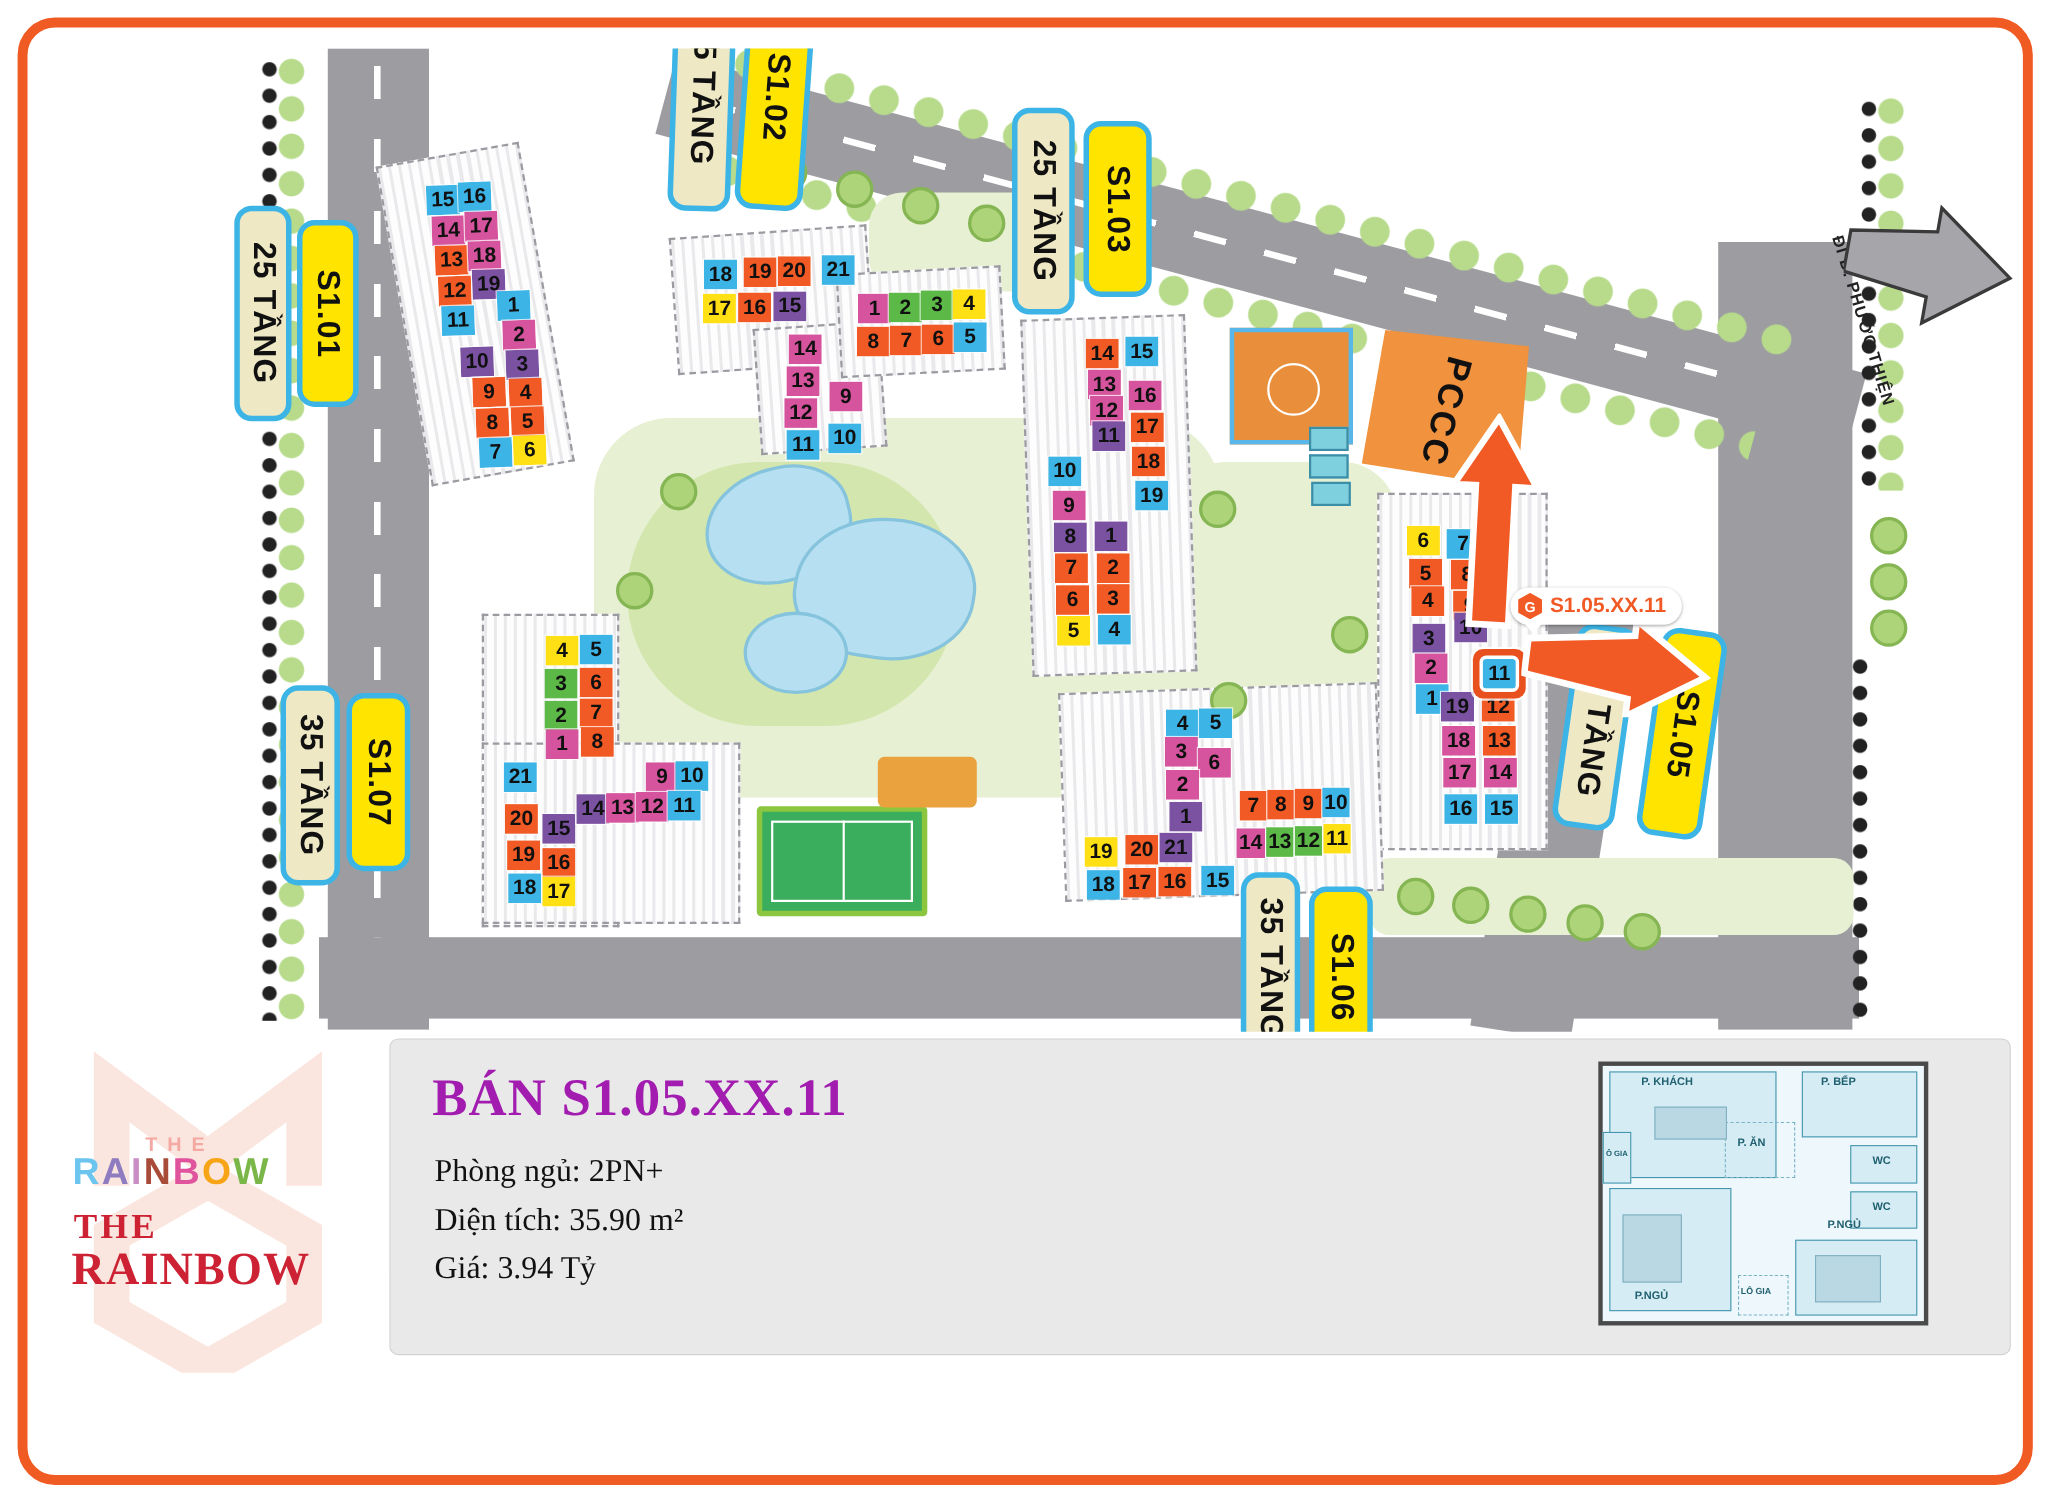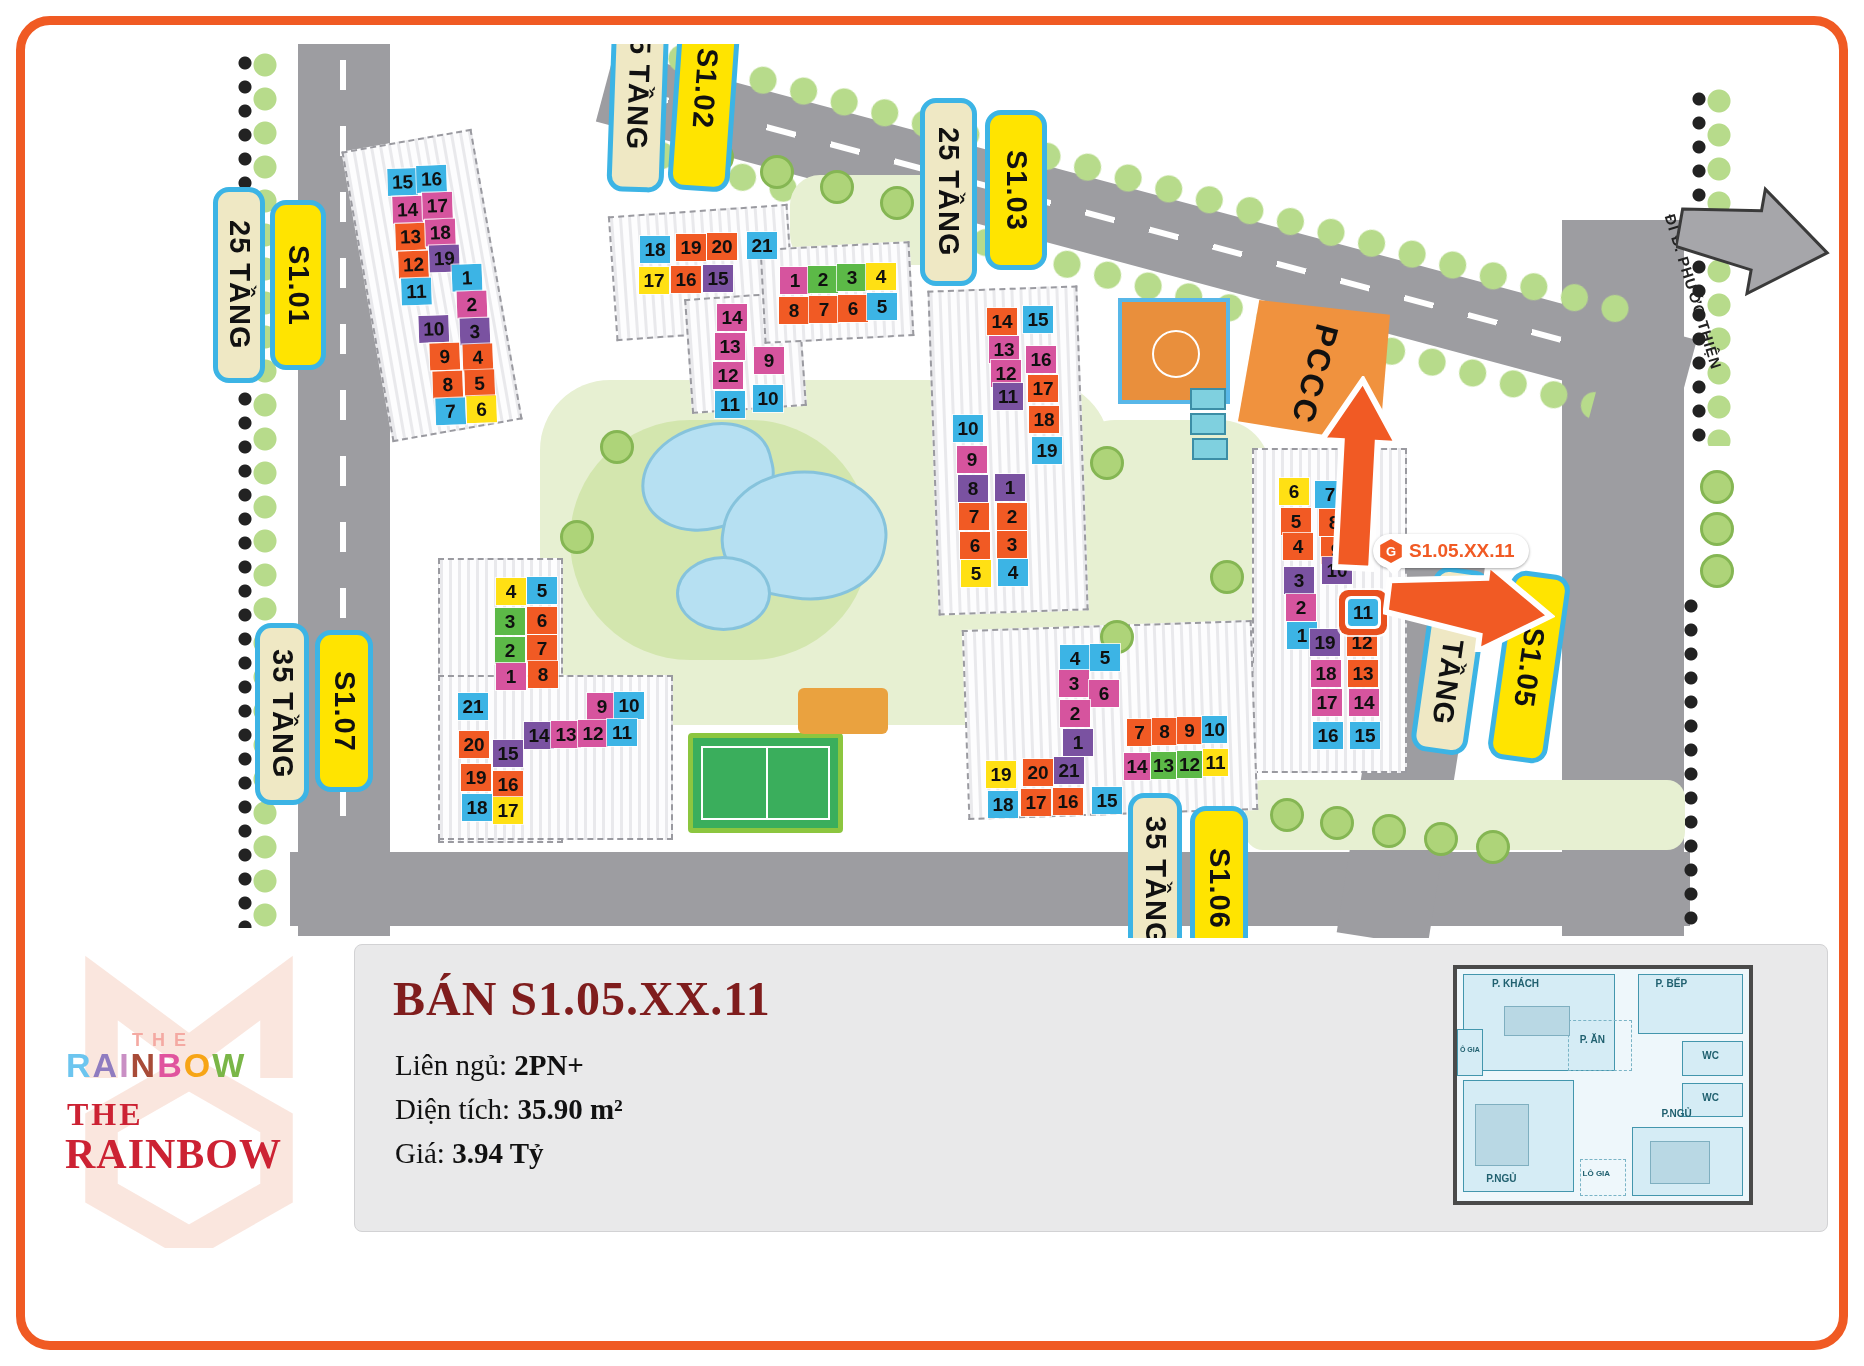--- a/index.html
+++ b/index.html
@@ -50,23 +50,23 @@
   .unit-tag:after{content:"";position:absolute;left:12px;bottom:-8px;width:0;height:0;
             border-left:9px solid rgba(0,0,0,0);border-right:9px solid rgba(0,0,0,0);border-top:10px solid #fff;}
   .hexicon{width:24px;height:24px;background:#f15a24;clip-path:polygon(50% 0,95% 25%,95% 75%,50% 100%,5% 75%,5% 25%);
            display:flex;align-items:center;justify-content:center;color:#fff;font-size:13px;font-weight:bold;}
   .unit-tag .tag-text{color:#f15a24;font-weight:bold;font-size:19px;}
   .roadsign-text{position:absolute;left:1678px;top:212px;transform:rotate(73deg);transform-origin:0 0;
             font-size:15px;font-weight:bold;color:#222;letter-spacing:1px;white-space:nowrap;z-index:4;}
   
   .panel{position:absolute;left:354px;top:944px;width:1472px;height:286px;background:#e9e9ea;
          border:1px solid #d2d2d4;border-radius:8px;z-index:10;font-family:"Liberation Serif",serif;}
-  .panel-title{position:absolute;left:38px;top:26px;font-size:48px;font-weight:bold;color:#7f1d1d;letter-spacing:1px;}
+  .panel-title{position:absolute;left:38px;top:26px;font-size:48px;font-weight:bold;color:#a21caf;letter-spacing:1px;}
   .spec{position:absolute;left:40px;font-size:29px;color:#111;}
-  .spec b{font-weight:bold;}
+  .spec b{font-weight:normal;}
   .note{position:absolute;left:490px;top:102px;width:575px;background:#fff;border-radius:16px;
         padding:12px 20px;font-size:27px;line-height:1.45;color:#111;box-sizing:border-box;}
   
   .floorplan{position:absolute;left:1098px;top:20px;width:300px;height:240px;background:#eef7fb;
              border:4px solid #4a4a4a;box-sizing:border-box;font-family:"Liberation Sans",sans-serif;}
   .room{position:absolute;background:#d5ecf5;border:1px solid #4396ad;box-sizing:border-box;}
   .room.clear{background:rgba(0,0,0,0);border:1px dashed #7ab4c6;}
   .room-label{position:absolute;font-size:10px;font-weight:bold;color:#20606f;white-space:nowrap;}
   .furn{position:absolute;background:#b9d8e4;border:1px solid #7fafc0;}
   
@@ -317,21 +317,21 @@
 
     <div class="unit-tag">
       <span class="hexicon">G</span>
       <span class="tag-text">S1.05.XX.11</span>
     </div>
   </div>
 
   <div class="panel">
     <div class="panel-title">BÁN S1.05.XX.11</div>
     <div class="spec" style="top:104px;">
-      <span>Liên ngủ: </span><b>2PN+</b>
+      <span>Phòng ngủ: </span><b>2PN+</b>
     </div>
     <div class="spec" style="top:148px;">
       <span>Diện tích: </span><b>35.90 m²</b>
     </div>
     <div class="spec" style="top:192px;">
       <span>Giá: </span><b>3.94 Tỷ</b>
     </div>
 
     <div class="floorplan">
       <div class="room" style="left:2%;top:2%;width:52%;height:42%;"></div>

